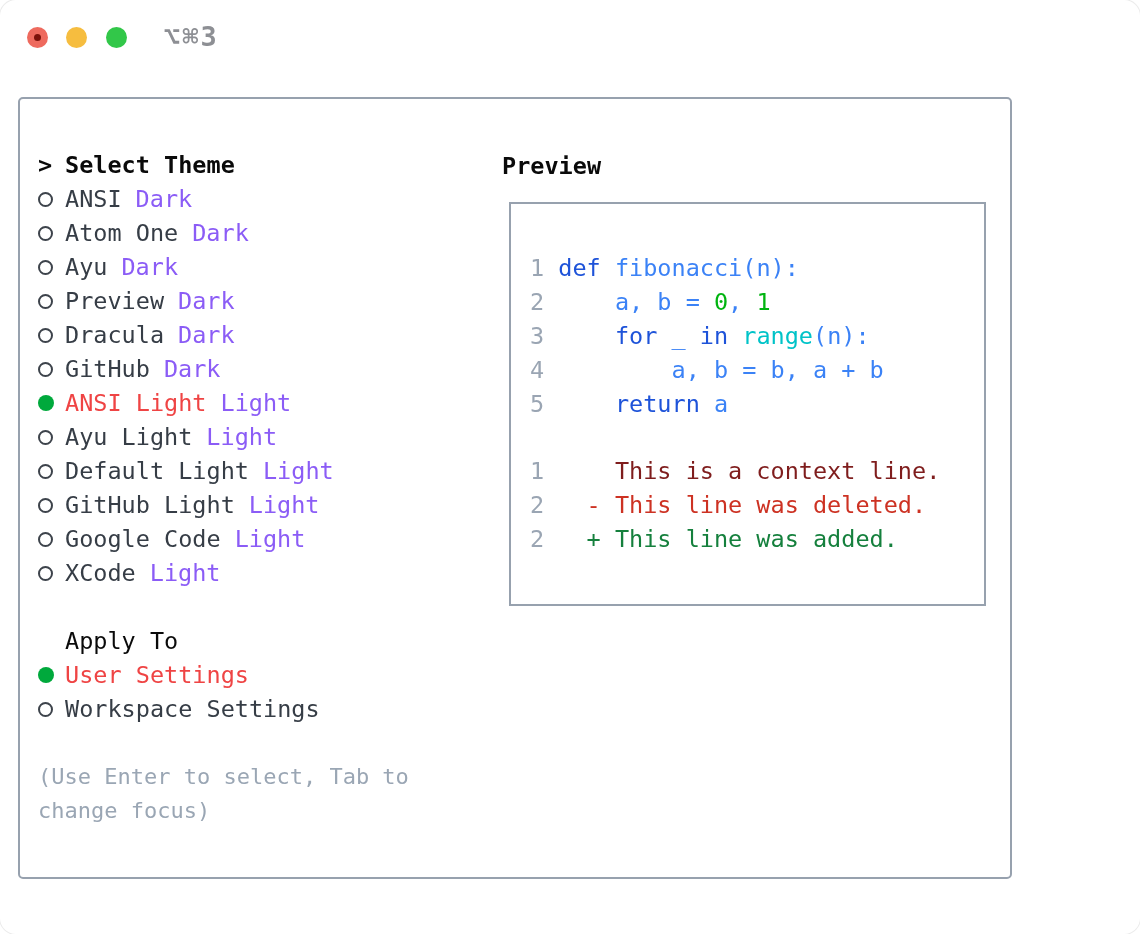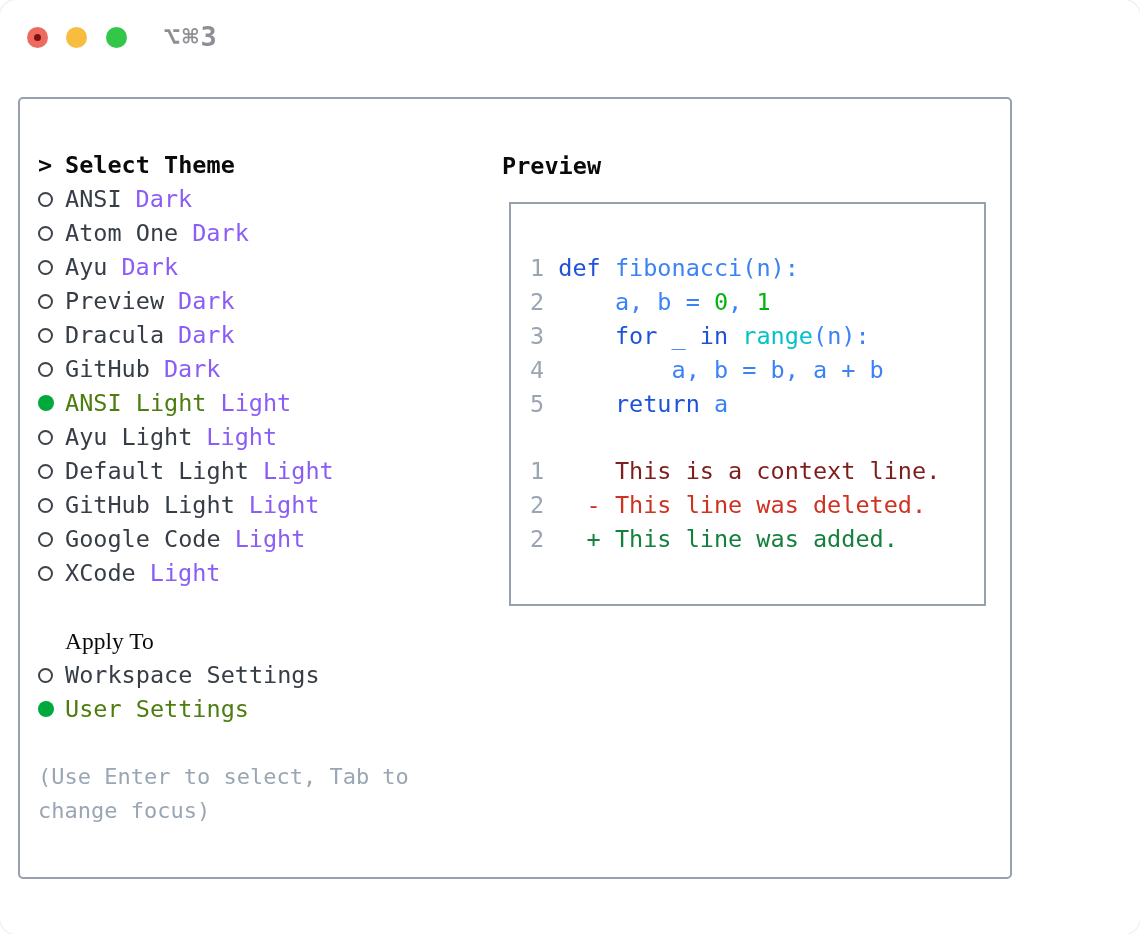--- a/index.html
+++ b/index.html
@@ -23,24 +23,24 @@
 
   
   .theme-list{position:absolute;left:38px;top:148px;}
   .row{display:flex;align-items:center;height:34px;font-size:23.5px;color:#363d46;}
   .marker{width:27px;flex:0 0 27px;display:flex;align-items:center;}
   .ring{width:11px;height:11px;border:2.5px solid #3d434b;border-radius:50%;}
   .dot{width:16px;height:16px;border-radius:50%;background:#00a93c;}
   .prompt{font-weight:700;color:#0a0a0a;font-size:23.5px;}
   .heading{font-weight:700;color:#0a0a0a;}
   .t-var{color:#8b5cf6;margin-left:14px;}
-  .row.selected .t-name{color:#4d7c0f;}
+  .row.selected .t-name{color:#ef4444;}
   .apply-section{position:absolute;left:38px;top:624px;}
   .apply-heading{height:34px;display:flex;align-items:center;padding-left:27px;
-                 font-size:23.5px;color:#0a0a0a;font-family:Liberation Serif, serif;}
+                 font-size:23.5px;color:#0a0a0a;}
   .hint{position:absolute;left:38px;top:760px;width:440px;font-size:22px;
         line-height:34px;color:#9aa6b4;}
 
   
   .preview-heading{position:absolute;left:502px;top:149px;height:34px;display:flex;
                    align-items:center;font-size:23.5px;font-weight:700;color:#0a0a0a;text-align:center;}
   .preview-box{position:absolute;left:509px;top:202px;width:477px;height:404px;
                border:2px solid #97a1ae;background:#ffffff;box-sizing:border-box;
                padding:47px 0 0 19px;}
   .cline{height:34px;display:flex;align-items:center;font-size:23.5px;white-space:pre;}
@@ -170,32 +170,32 @@
           </span>
     <span class="t-name">XCode</span>
     <span class="t-var">Light</span>
   </div>
 </div>
   </div>
 
   <div class="apply-section">
     <div class="apply-heading">Apply To</div>
     <div id="apply-items">
+  <div class="row selected">
+    <span class="marker">
+            <span class="dot"></span>
+          </span>
+    <span class="t-name">User Settings</span>
+  </div>
+
   <div class="row">
     <span class="marker">
             <span class="ring"></span>
           </span>
     <span class="t-name">Workspace Settings</span>
-  </div>
-
-  <div class="row selected">
-    <span class="marker">
-            <span class="dot"></span>
-          </span>
-    <span class="t-name">User Settings</span>
   </div>
 </div>
   </div>
 
   <div class="hint">(Use Enter to select, Tab to change focus)</div>
 
   <div class="preview-heading">Preview</div>
 
   <div class="preview-box">
     <div id="code-lines">

